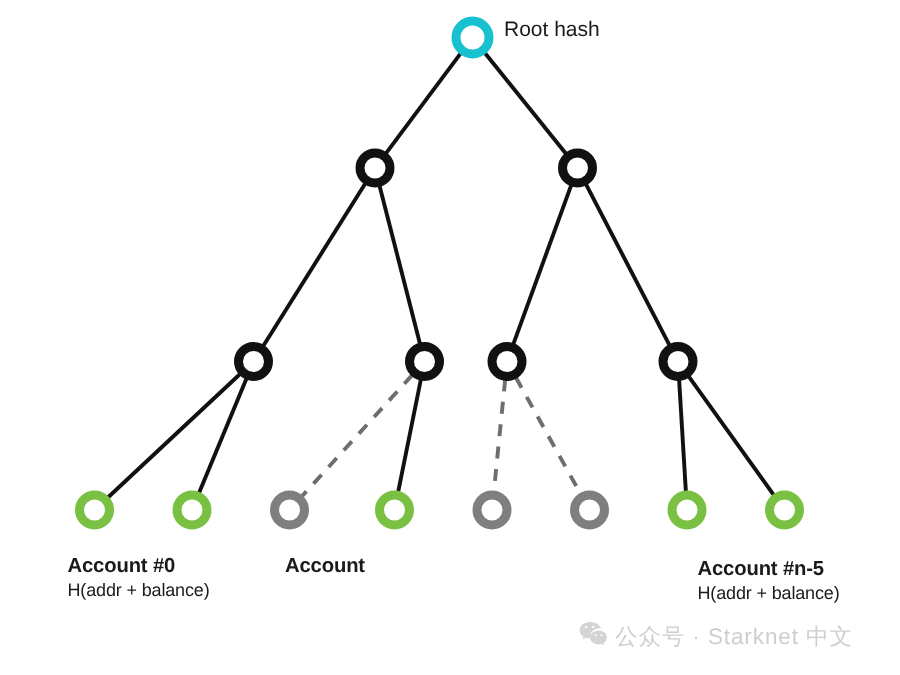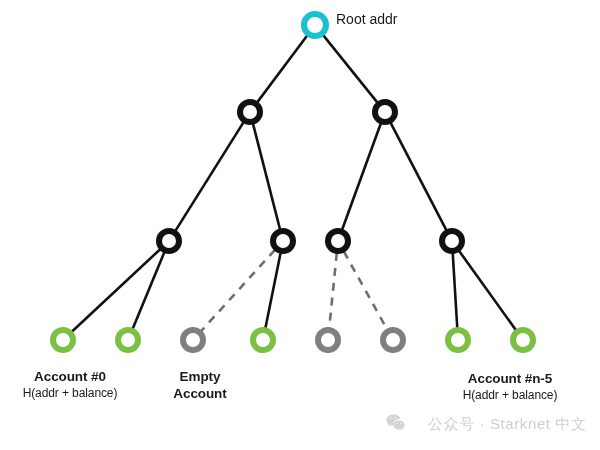--- a/index.html
+++ b/index.html
@@ -17,23 +17,23 @@
   }
   #diagram {
     position: absolute;
     left: 0;
     top: 0;
     width: 600px;
     height: 450px;
   }
   .lbl {
     position: absolute;
-    text-align: center;
     white-space: nowrap;
     line-height: 1.25;
+    margin-left: 45px;
   }
   .lbl-bold {
     font-weight: bold;
     font-size: 13.5px;
     letter-spacing: -0.1px;
   }
   .lbl-reg {
     font-weight: normal;
     font-size: 12px;
     letter-spacing: -0.1px;
@@ -61,21 +61,21 @@
     left: 420px;
     top: 371px;
     width: 180px;
   }
   #watermark {
     position: absolute;
     left: 386px;
     top: 414px;
     display: flex;
     align-items: center;
-    gap: 23px;
+    gap: 5px;
     opacity: 0.42;
     color: #8a8a8a;
     font-size: 15px;
     white-space: nowrap;
   }
   #watermark .wm-text {
     font-family: "Liberation Sans", sans-serif;
     letter-spacing: 0.6px;
   }
   .wm-icon { display: block; }
@@ -112,29 +112,28 @@
       <circle cx="128" cy="340" r="10" fill="none" stroke="#7AC143" stroke-width="6"></circle>
       <circle cx="193" cy="340" r="10" fill="none" stroke="#7F7F7F" stroke-width="6"></circle>
       <circle cx="263" cy="340" r="10" fill="none" stroke="#7AC143" stroke-width="6"></circle>
       <circle cx="328" cy="340" r="10" fill="none" stroke="#7F7F7F" stroke-width="6"></circle>
       <circle cx="393" cy="340" r="10" fill="none" stroke="#7F7F7F" stroke-width="6"></circle>
       <circle cx="458" cy="340" r="10" fill="none" stroke="#7AC143" stroke-width="6"></circle>
       <circle cx="523" cy="340" r="10" fill="none" stroke="#7AC143" stroke-width="6"></circle>
     </g>
 </svg>
 
-<div id="root-label">Root addr</div>
+<div id="root-label">Root hash</div>
 
 <div class="lbl" id="acct0-label">
   <div class="lbl-bold">Account #0</div>
   <div class="lbl-reg">H(addr + balance)</div>
 </div>
 
 <div class="lbl" id="empty-label">
-  <div class="lbl-bold">Empty</div>
   <div class="lbl-bold">Account</div>
 </div>
 
 <div class="lbl" id="acctn-label">
   <div class="lbl-bold">Account #n-5</div>
   <div class="lbl-reg">H(addr + balance)</div>
 </div>
 
 <div id="watermark">
   <span class="wm-icon">

